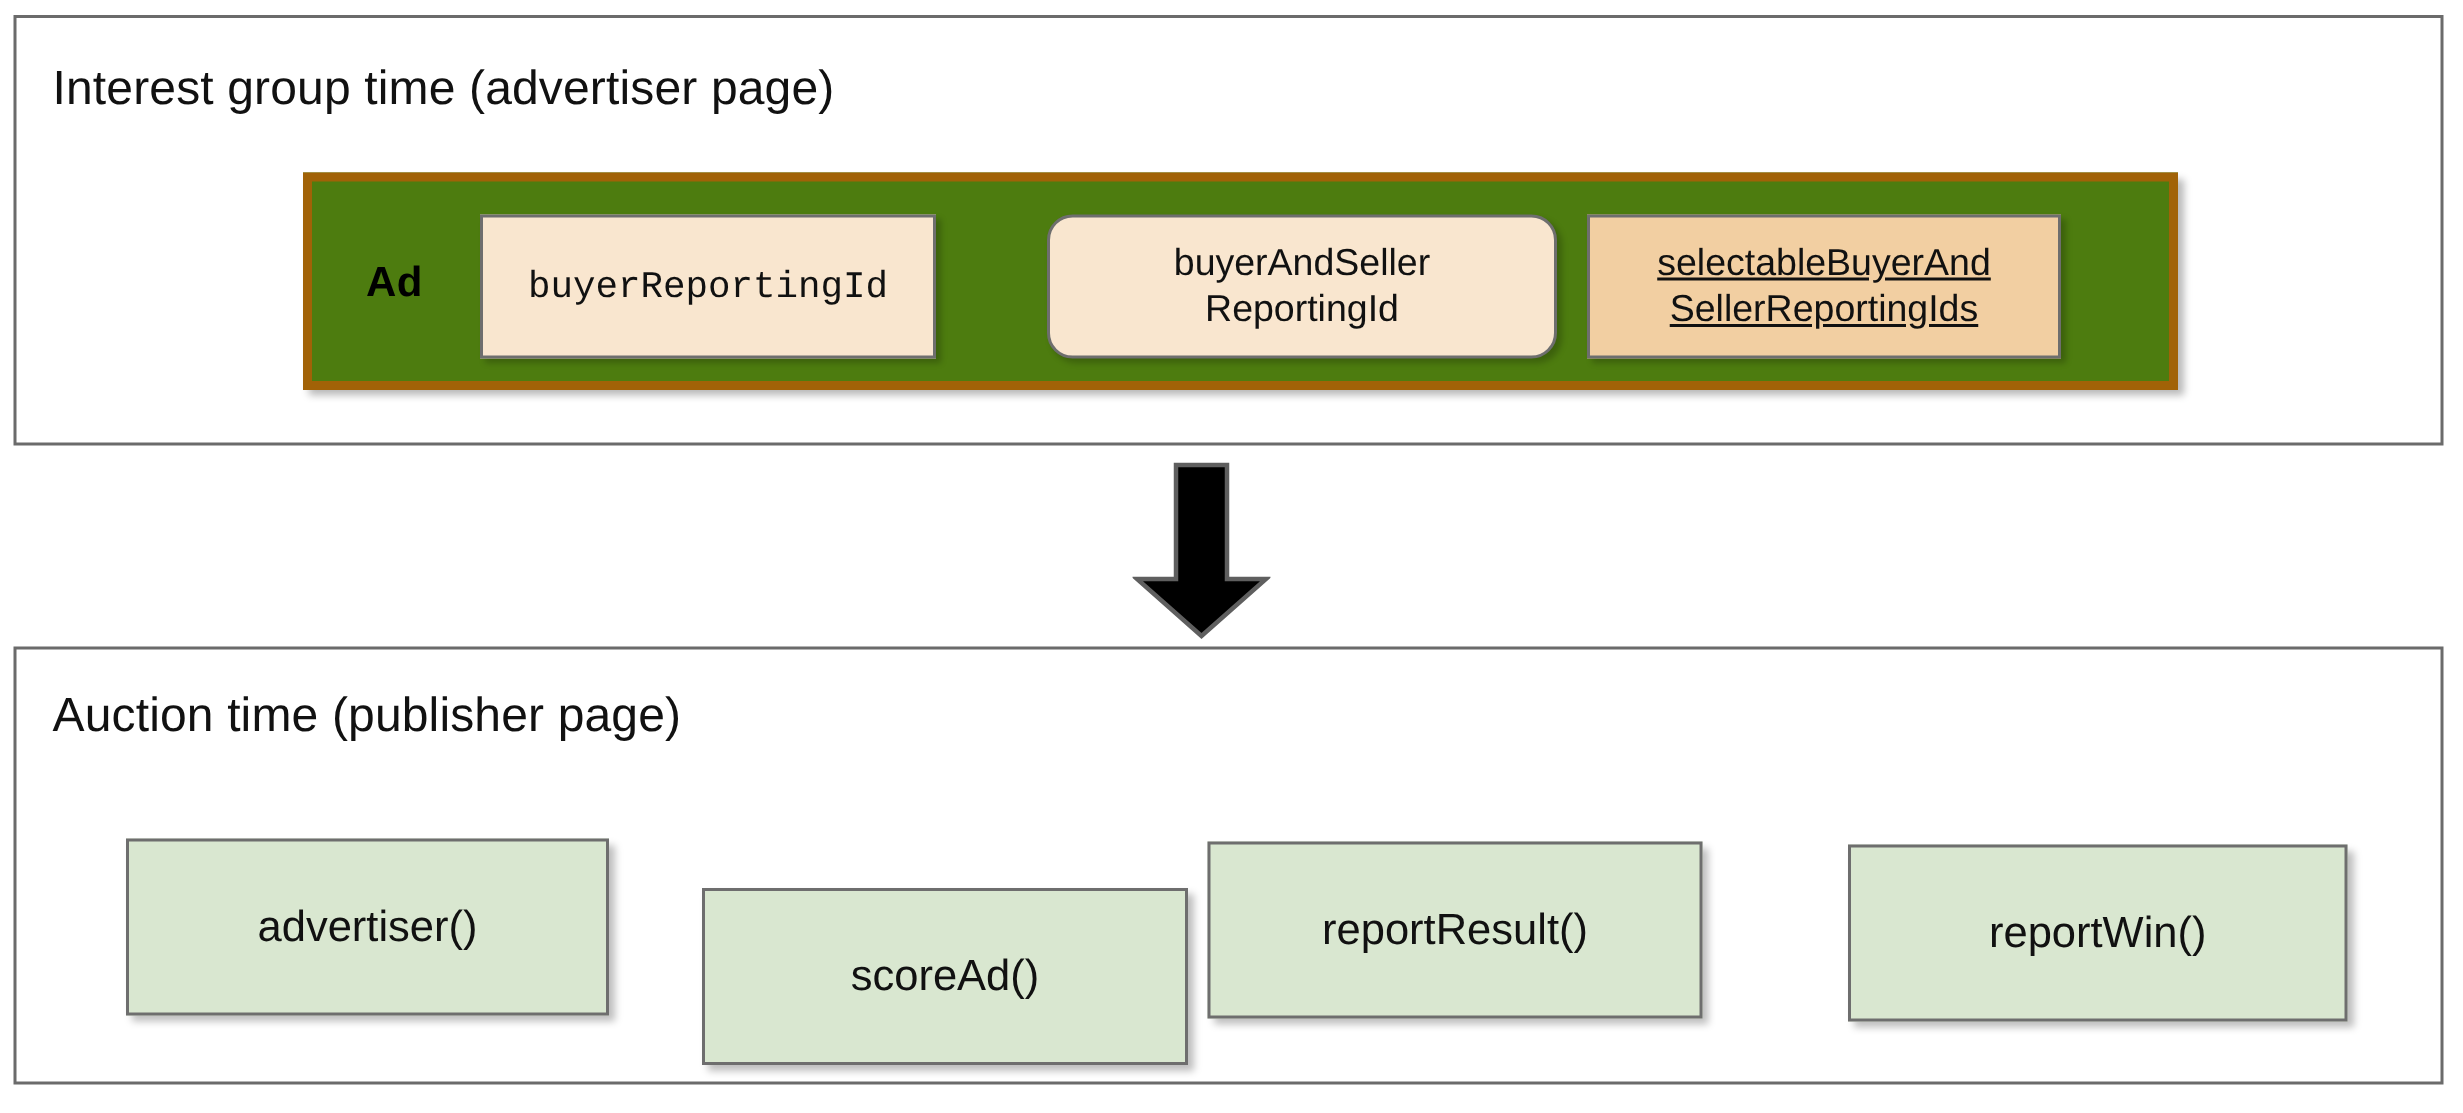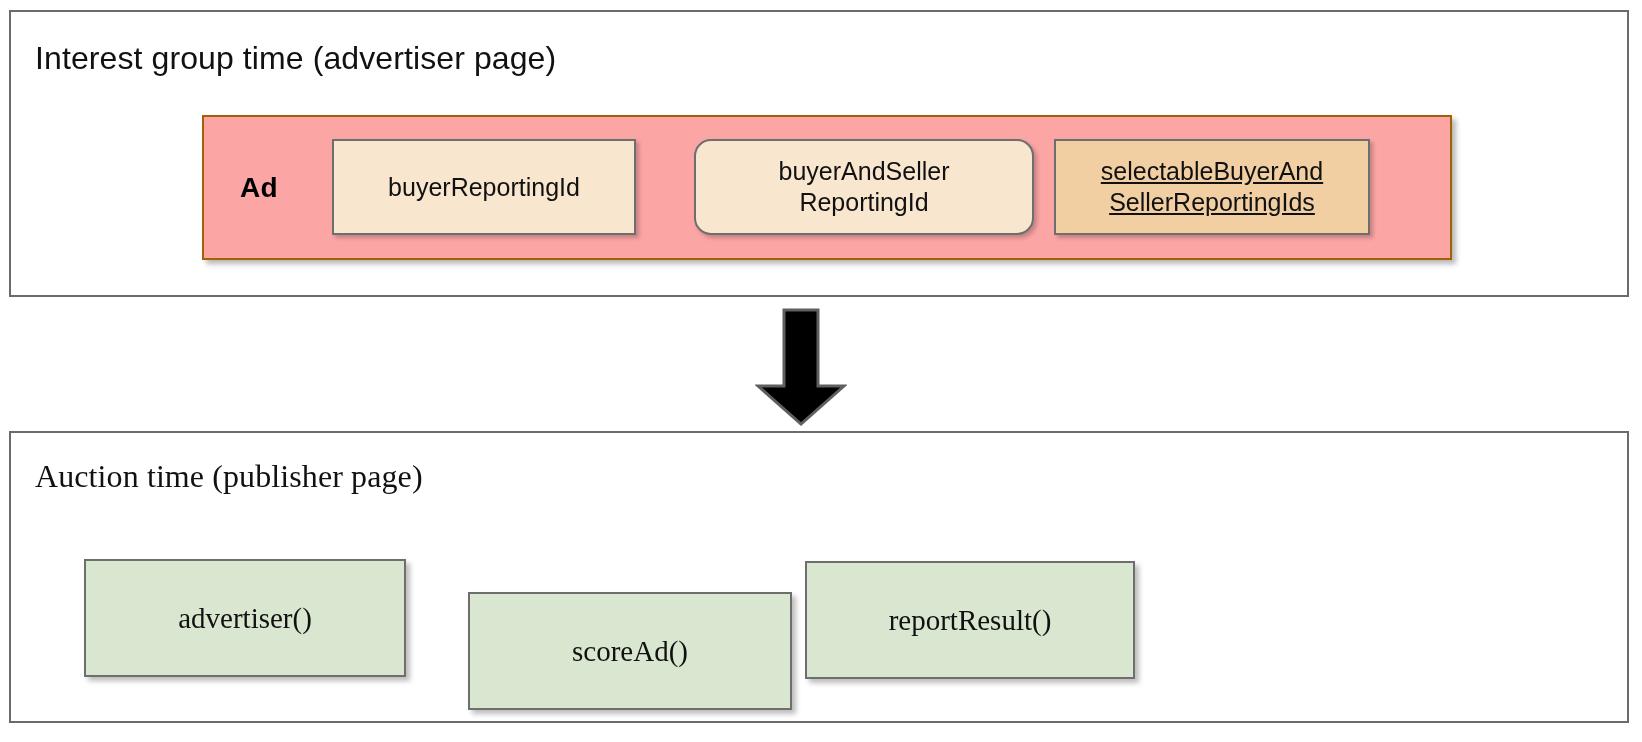--- a/index.html
+++ b/index.html
@@ -33,21 +33,20 @@
     left: 9px;
     top: 10px;
     width: 1620px;
     height: 287px;
   }
   #panel-auction {
     left: 9px;
     top: 431px;
     width: 1620px;
     height: 292px;
-    font-family: Liberation Serif, serif;
   }
 
   .panel-title {
     position: absolute;
     left: 24px;
     font-size: 32px;
     line-height: 36px;
     color: #111111;
     font-weight: 400;
     letter-spacing: 0.1px;
@@ -56,22 +55,22 @@
   #panel-advertiser .panel-title { top: 28px; }
   #panel-auction   .panel-title { top: 25px; }
 
   
   #ad-container {
     position: absolute;
     left: 191px;
     top: 103px;
     width: 1250px;
     height: 145px;
-    background: #fca5a5;
-    border: 2px solid #a16207;
+    background: #4d7c0f;
+    border: 6px solid #a16207;
     box-sizing: border-box;
     box-shadow: 4px 4px 5px rgba(0,0,0,0.28);
   }
   #ad-label {
     position: absolute;
     left: 36px;
     top: 0;
     height: 100%;
     display: flex;
     align-items: center;
@@ -90,21 +89,21 @@
     box-sizing: border-box;
     display: flex;
     align-items: center;
     justify-content: center;
     text-align: center;
     font-size: 25px;
     line-height: 31px;
     color: #111111;
     box-shadow: 3px 3px 4px rgba(0,0,0,0.22);
   }
-  #id-box-0 { left: 128px; width: 304px; background: #f9e6cf; }
+  #id-box-0 { left: 112px; width: 304px; background: #f9e6cf; font-family: Liberation Mono, monospace; }
   #id-box-1 { left: 490px; width: 340px; background: #f9e6cf; border-radius: 17px; }
   #id-box-2 { left: 850px; width: 316px; background: #f2cfa2; text-decoration: underline; }
 
   
   #flow-arrow {
     position: absolute;
     left: 755px;
     top: 308px;
     width: 92px;
     height: 118px;
@@ -177,16 +176,19 @@
     </div>
 
     <div class="fn-box" id="fn-box-1">
       <span>scoreAd()</span>
     </div>
 
     <div class="fn-box" id="fn-box-2">
       <span>reportResult()</span>
     </div>
 
+    <div class="fn-box" id="fn-box-3">
+      <span>reportWin()</span>
+    </div>
 
   </div>
 
 </div>
 
 </body></html>

